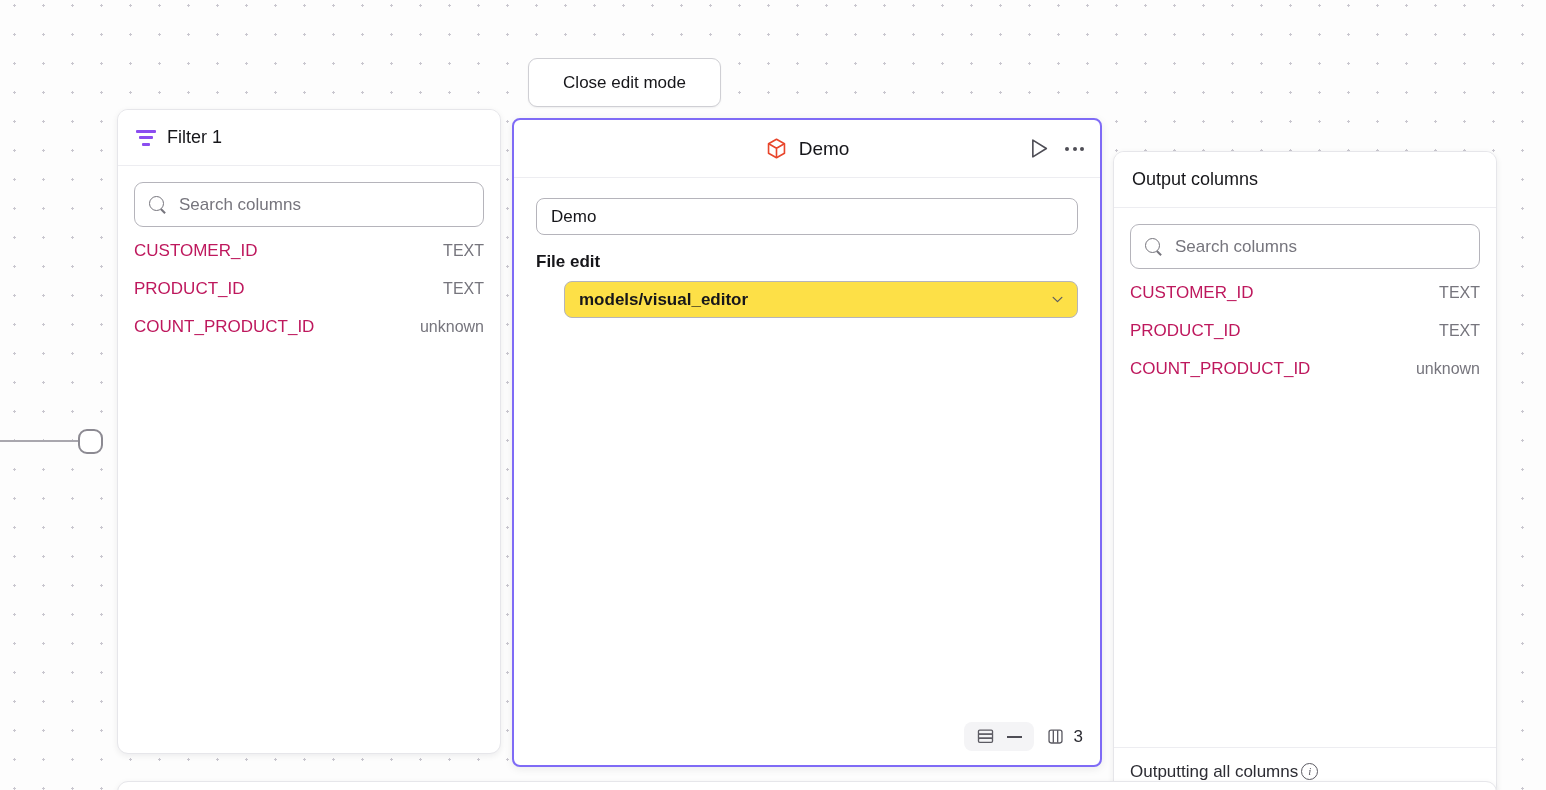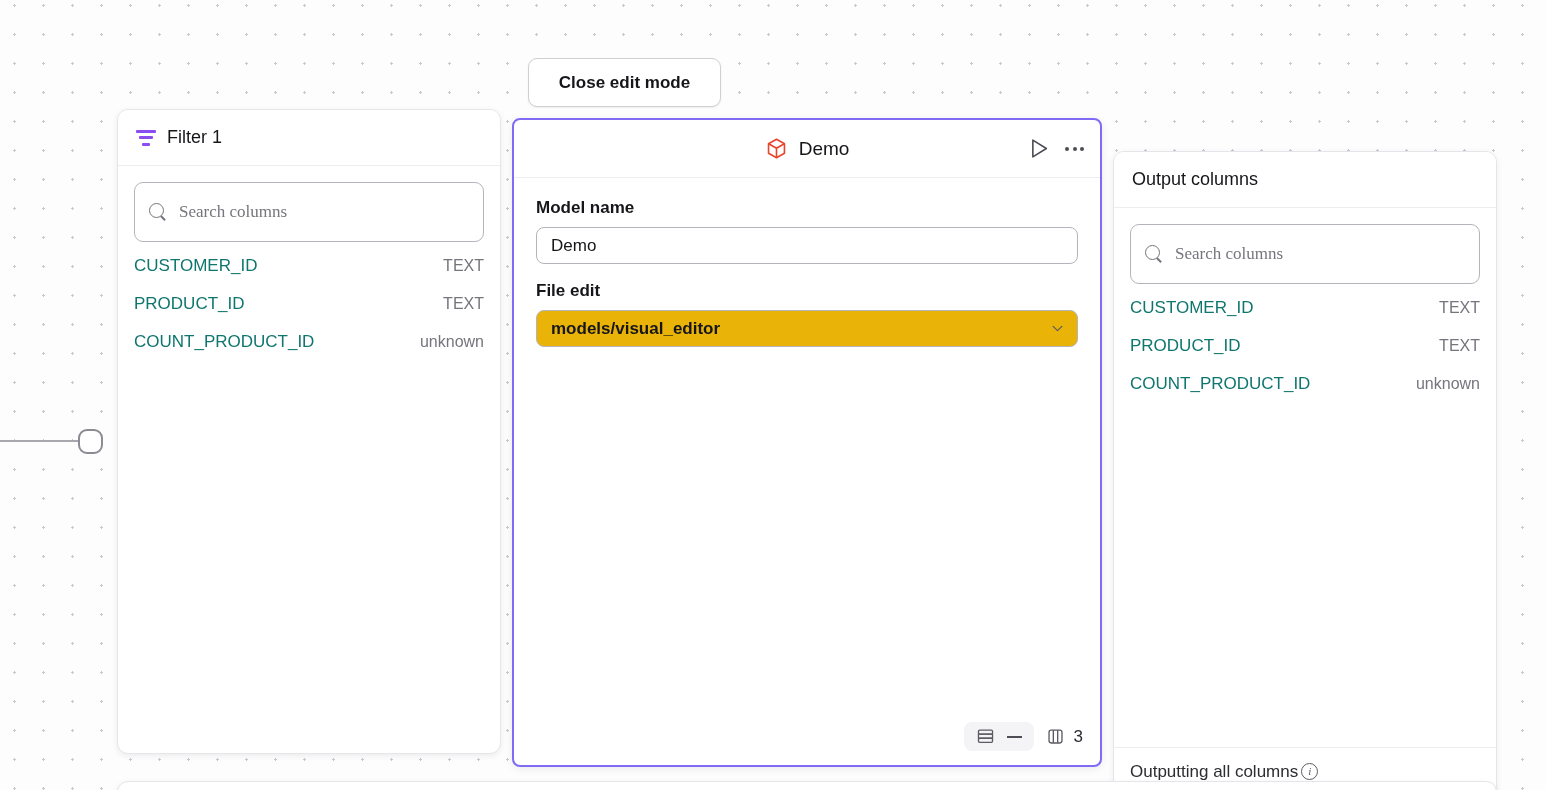--- a/index.html
+++ b/index.html
@@ -45,21 +45,21 @@
     position: absolute;
     left: 528px;
     top: 58px;
     width: 193px;
     height: 49px;
     border: 1px solid #cfcfd4;
     border-radius: 9px;
     background: #ffffff;
     font-family: "Liberation Sans", sans-serif;
     font-size: 17px;
-    font-weight: bold;
+    font-weight: normal;
     color: #16161a;
     cursor: pointer;
     box-shadow: 0 1px 2px rgba(16,16,26,0.06);
   }
 
   
   .panel {
     position: absolute;
     background: #ffffff;
     border: 1px solid #e6e6ea;
@@ -91,29 +91,28 @@
   .filter-icon span:nth-child(1) { width: 20px; }
   .filter-icon span:nth-child(2) { width: 14px; }
   .filter-icon span:nth-child(3) { width: 8px; }
 
   
   #output-panel { left: 1113px; top: 119px; width: 384px; height: 645px; margin-top: 32px; }
 
   
   .search-wrap { padding: 16px 16px 0 16px; }
   .search-box {
-    height: 60px;
+    height: 45px;
     border: 1px solid #b5b4bb;
     border-radius: 9px;
     display: flex;
     align-items: center;
     gap: 12px;
     padding: 0 14px;
     background: #ffffff;
-    font-family: Liberation Serif, serif;
   }
   .search-box .placeholder {
     font-size: 17px;
     color: #76757d;
   }
   .mag { width: 18px; height: 18px; position: relative; flex: none; }
   .mag::before {
     content: "";
     position: absolute; left: 0; top: 0;
     width: 13px; height: 13px;
@@ -127,21 +126,21 @@
   }
 
   
   .col-list { padding: 14px 16px 0 16px; }
   .col-row {
     display: flex;
     align-items: baseline;
     justify-content: space-between;
     height: 38px;
   }
-  .col-name { font-size: 17px; color: #0f766e; white-space: nowrap; text-align: right; }
+  .col-name { font-size: 17px; color: #be185d; white-space: nowrap; text-align: right; }
   .col-type { font-size: 16px; color: #76757d; white-space: nowrap; }
 
   .output-footer {
     position: absolute;
     left: 0; right: 0; bottom: 0;
     height: 48px;
     display: flex;
     align-items: center;
     gap: 3px;
     padding: 0 16px;
@@ -216,22 +215,23 @@
     height: 37px;
     border: 1px solid #b5b4bb;
     border-radius: 8px;
     display: flex;
     align-items: center;
     justify-content: space-between;
     padding: 0 14px;
     font-size: 17px;
     font-weight: bold;
     color: #16161a;
-    background: #eab308;
+    background: #fde047;
     cursor: pointer;
+    margin-left: 28px;
   }
   .chevron {
     width: 11px; height: 7px; flex: none;
   }
 
   .card-footer {
     position: absolute;
     right: 17px;
     bottom: 14px;
     display: flex;
@@ -325,21 +325,20 @@
         <span class="dots-icon">
           <i></i>
             <i></i>
             <i></i>
         </span>
       </button>
     </div>
   </div>
 
   <div class="card-body">
-    <div class="field-label">Model name</div>
     <div class="text-input">Demo</div>
 
     <div class="field-label">File edit</div>
     <div class="select-input">
       <span>models/visual_editor</span>
       <svg class="chevron" viewBox="0 0 12 8" fill="none">
         <path d="M1 1.5 6 6.5 11 1.5" stroke="#5c5b63" stroke-width="1.4" stroke-linecap="round" stroke-linejoin="round"></path>
       </svg>
     </div>
   </div>

